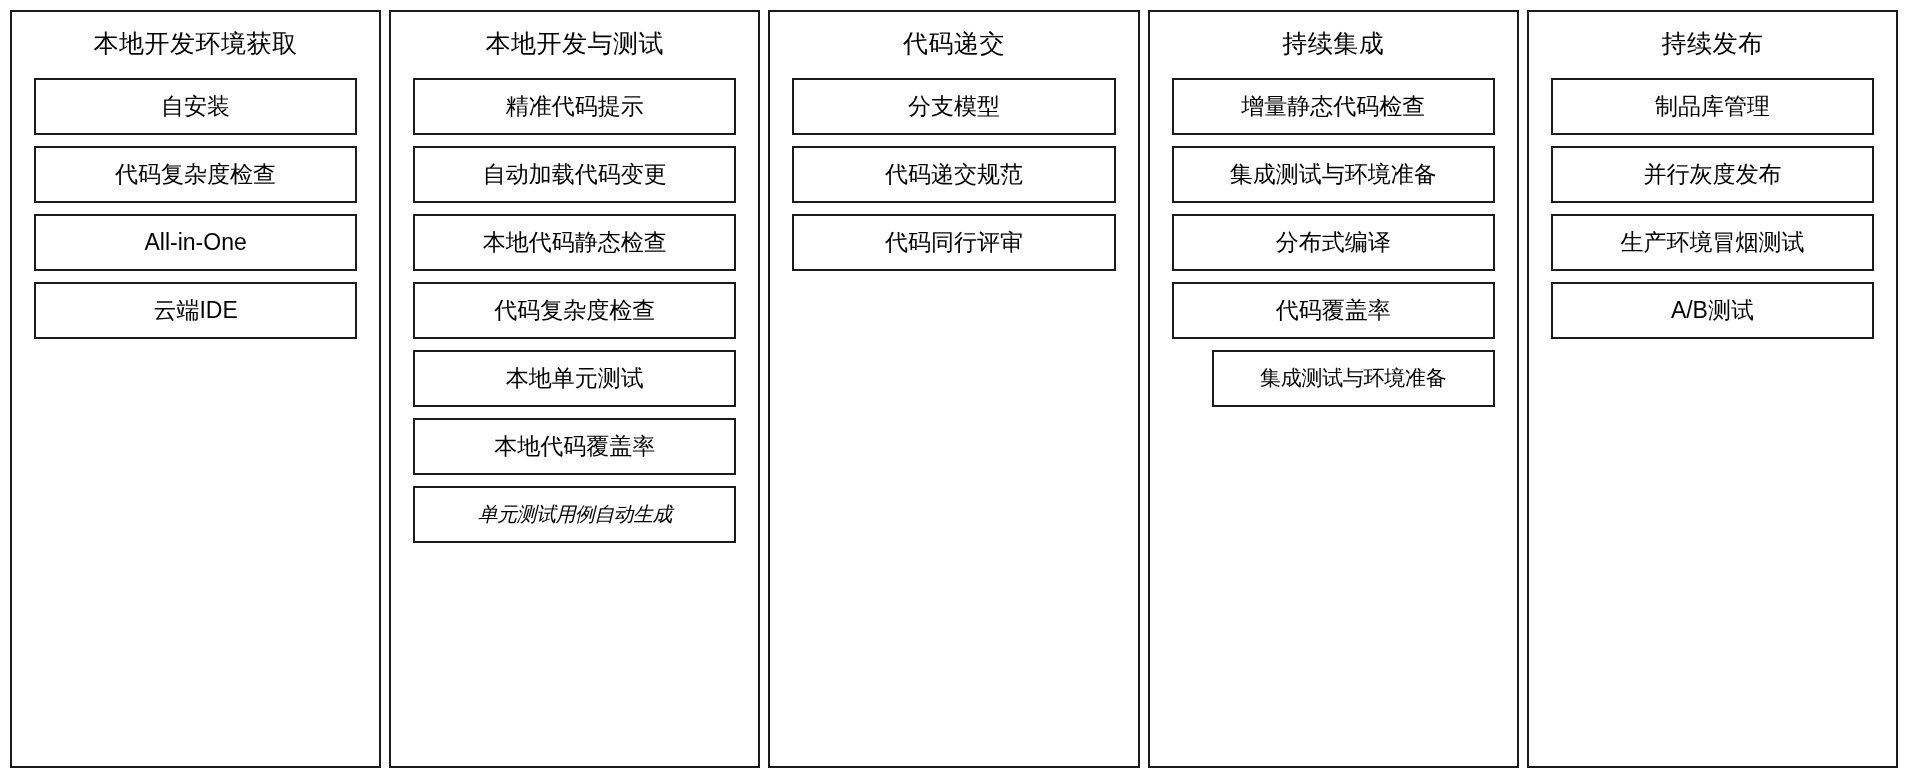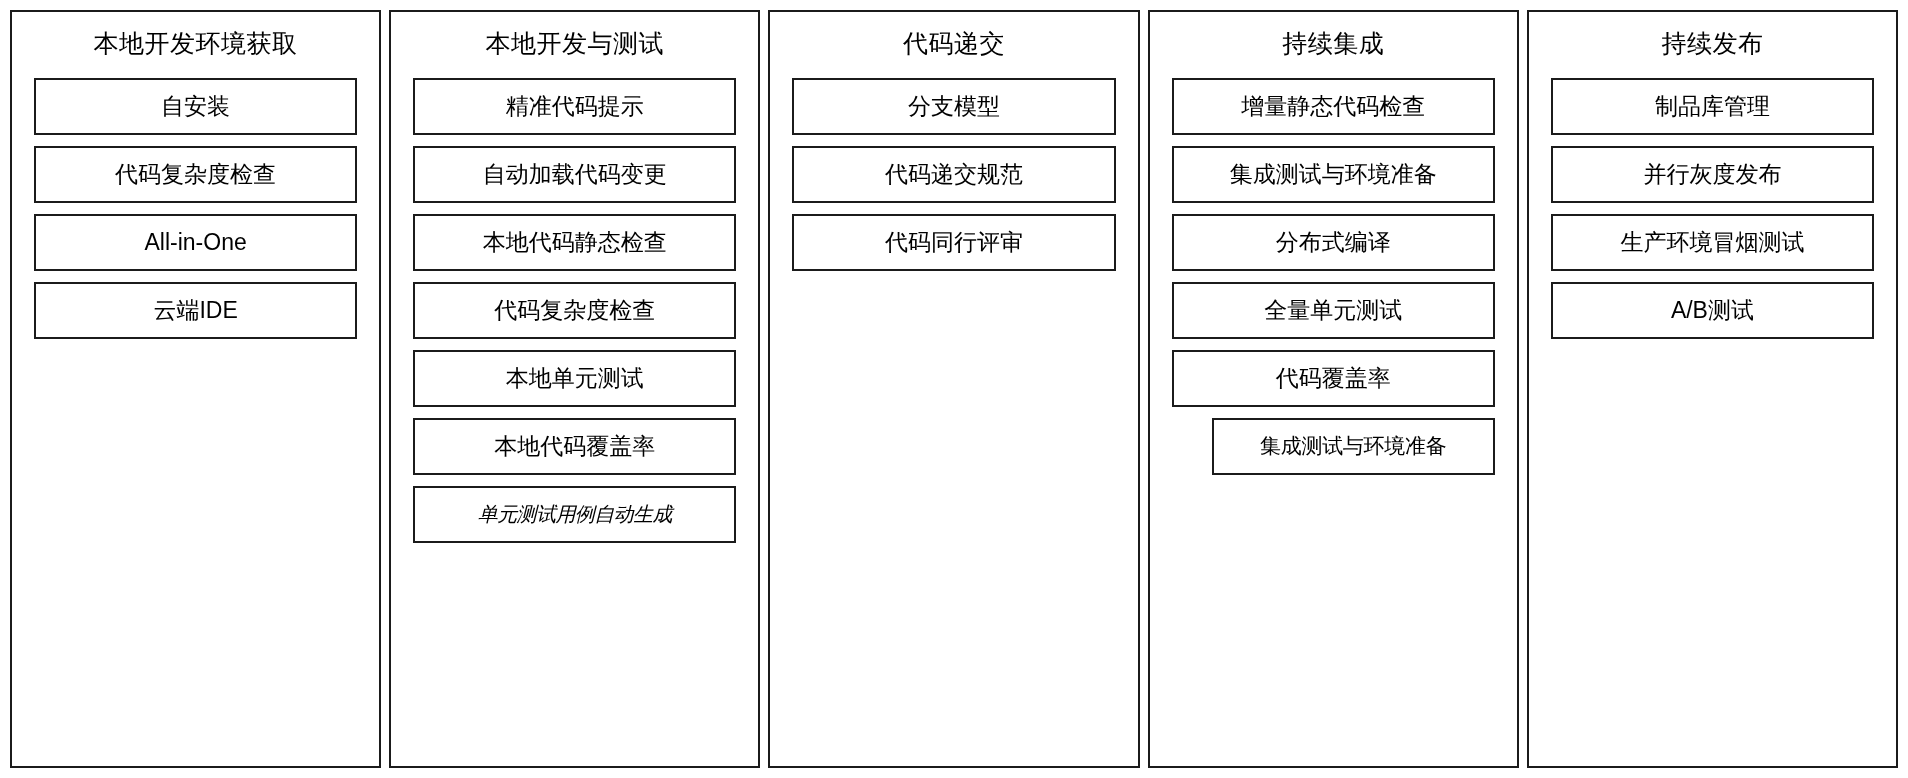--- a/index.html
+++ b/index.html
@@ -97,21 +97,20 @@
         <div class="item">代码递交规范</div>
         <div class="item">代码同行评审</div>
       </div>
     </div>
     <div class="column">
       <div class="column-title">持续集成</div>
       <div class="items">
         <div class="item">增量静态代码检查</div>
         <div class="item">集成测试与环境准备</div>
         <div class="item">分布式编译</div>
-        <div class="item">全量单元测试</div>
         <div class="item">代码覆盖率</div>
         <div class="item tight">集成测试与环境准备</div>
       </div>
     </div>
     <div class="column">
       <div class="column-title">持续发布</div>
       <div class="items">
         <div class="item">制品库管理</div>
         <div class="item">并行灰度发布</div>
         <div class="item">生产环境冒烟测试</div>

